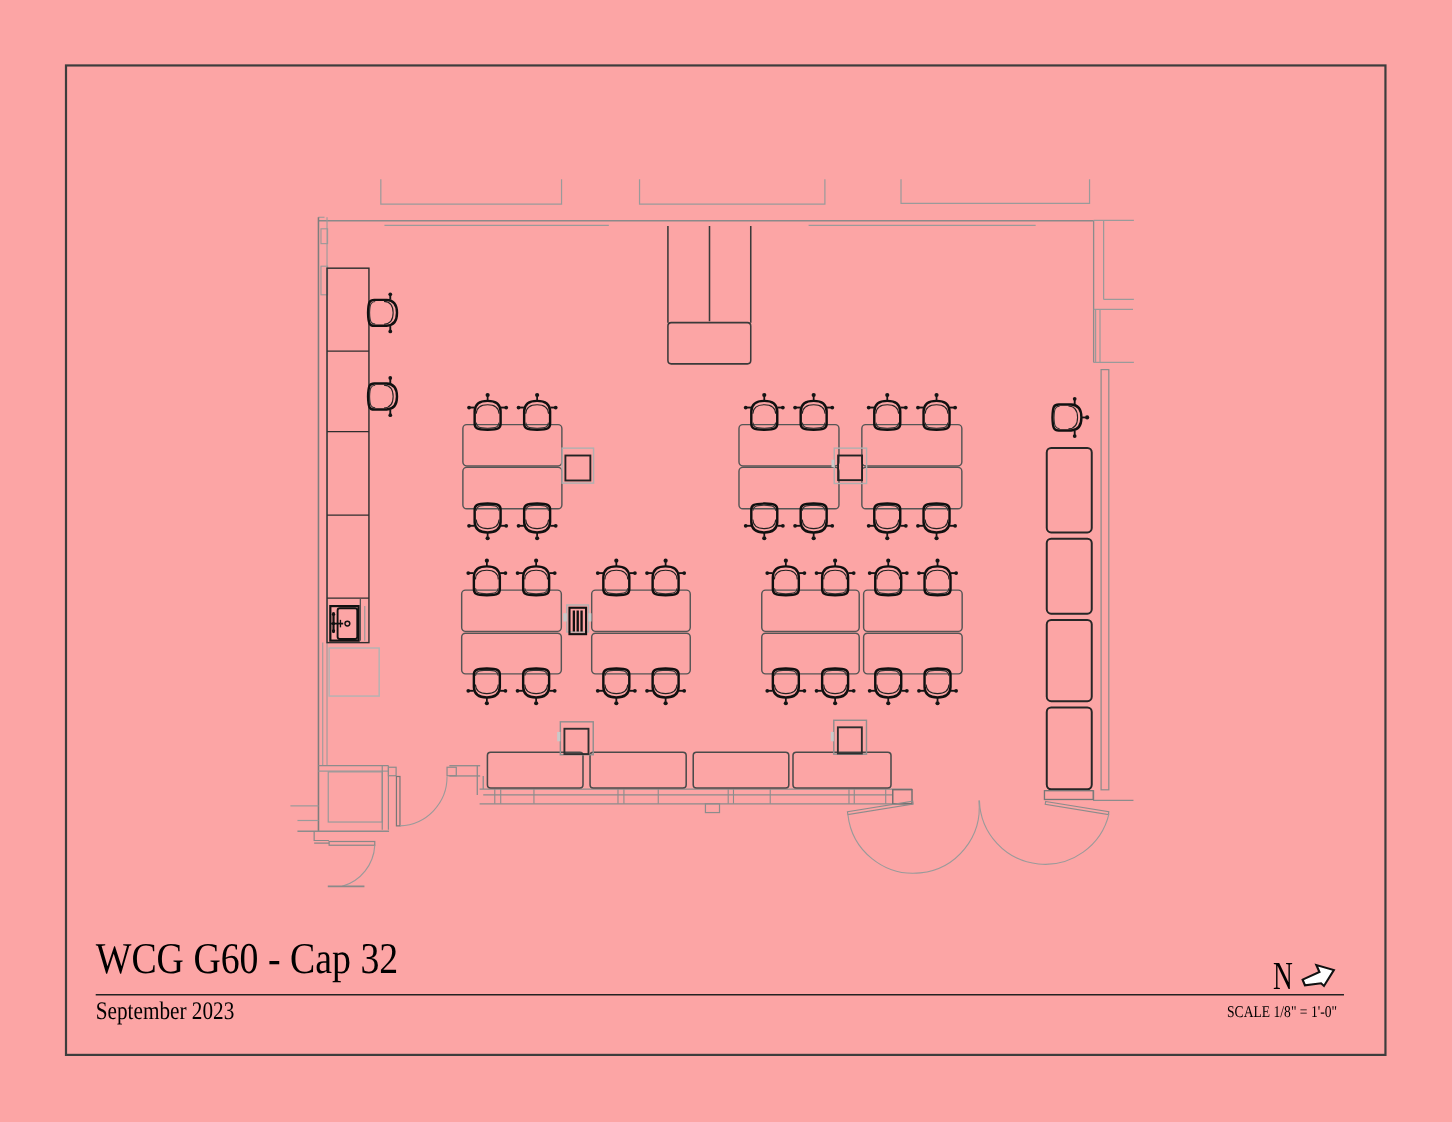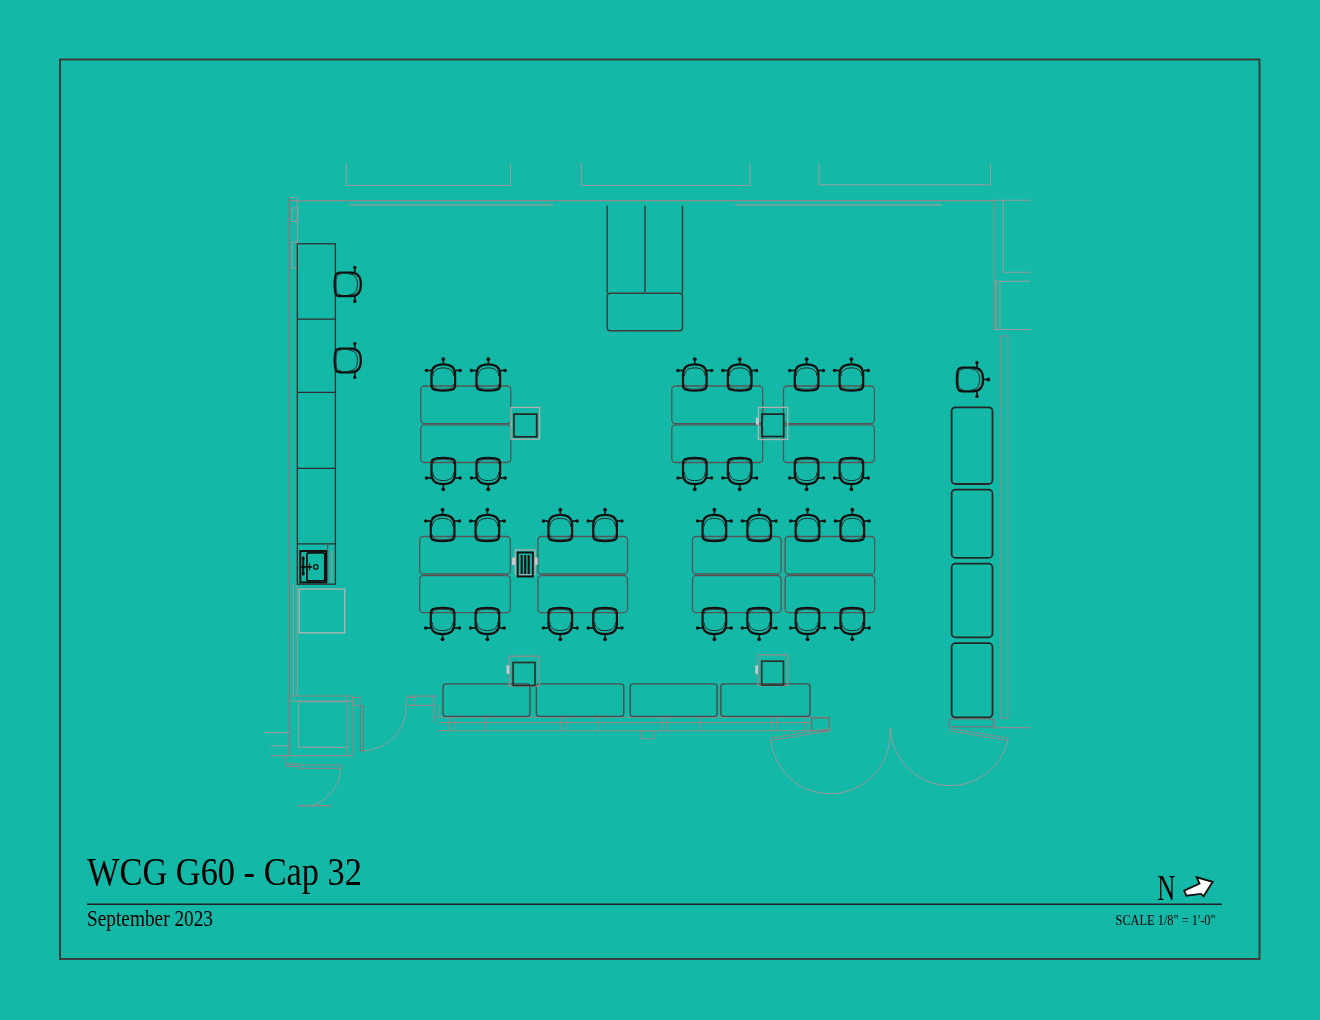--- a/index.html
+++ b/index.html
@@ -1,16 +1,16 @@
 <!DOCTYPE html>
 <html><head>
 <meta charset="utf-8">
 <style>
   html,body{margin:0;padding:0;background:#ffffff;}
-  .page{width:1320px;height:1020px;position:relative;background:#14b8a6;overflow:hidden;}
+  .page{width:1320px;height:1020px;position:relative;background:#fca5a5;overflow:hidden;}
   svg{display:block;}
   text{font-family:"Liberation Serif",serif;fill:#000;}
 </style>
 </head>
 <body>
 <div class="page">
 <svg width="1320" height="1020" viewBox="0 0 1320 1020" fill="none">
 <defs>
 <g id="chair">
   <path d="M-11.8,-7 C-11.5,-13.8 -6.8,-16.4 0,-16.4 C6.8,-16.4 11.5,-13.8 11.8,-7 L11.8,4.2 C11.8,8.3 10.4,9.7 0,9.9 C-10.4,9.7 -11.8,8.3 -11.8,4.2 Z" stroke="#101010" stroke-width="2.2"></path>

